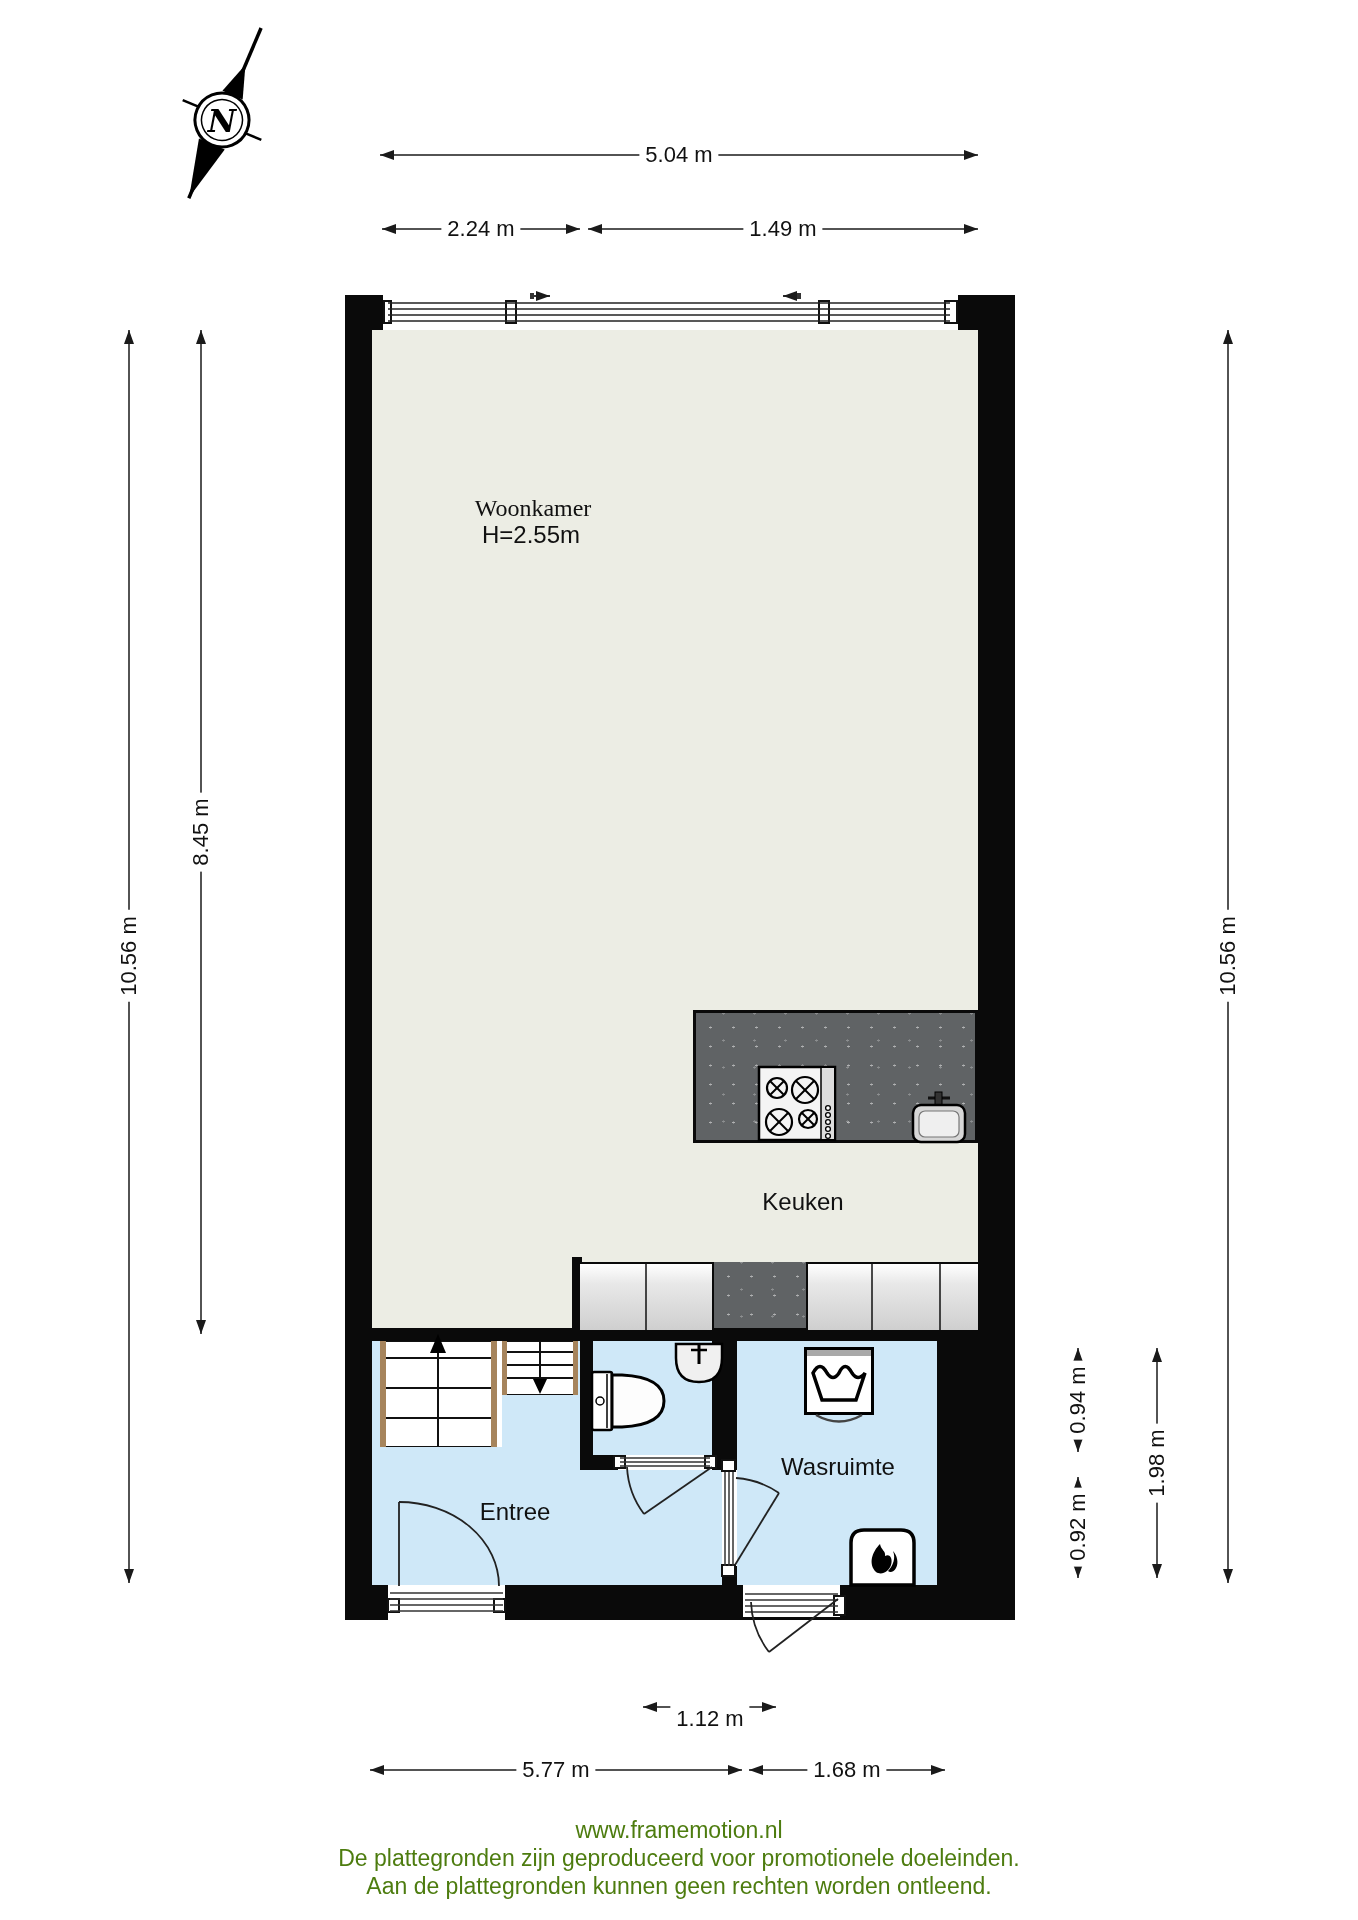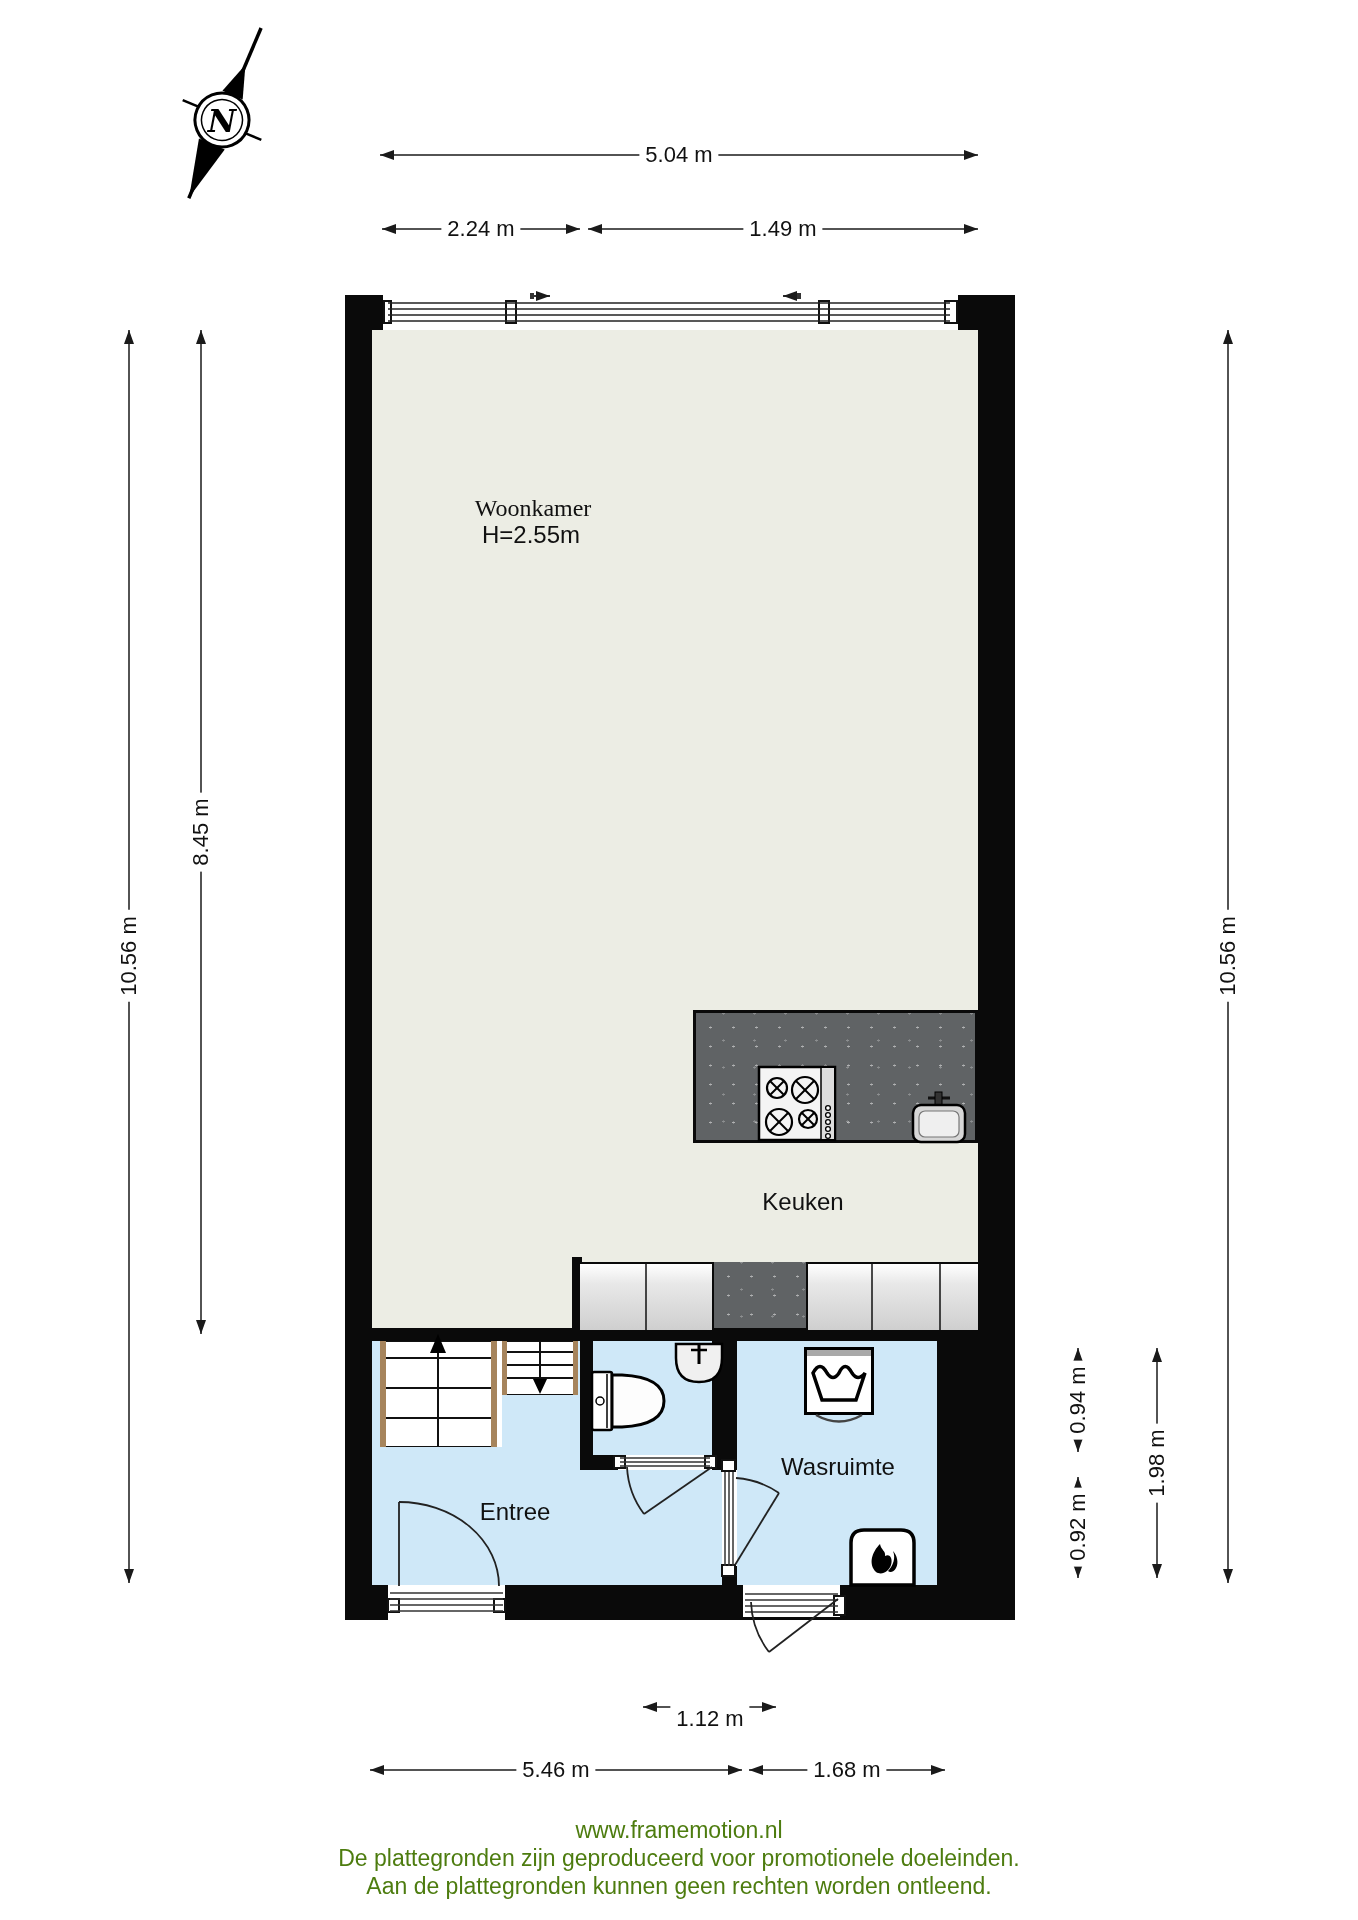--- a/index.html
+++ b/index.html
@@ -255,20 +255,20 @@
   <div class="dim" style="left:679px;top:155px;">5.04 m</div>
   <div class="dim" style="left:481px;top:229px;">2.24 m</div>
   <div class="dim" style="left:783px;top:229px;">1.49 m</div>
   <div class="dim-v" style="left:129px;top:956px;">10.56 m</div>
   <div class="dim-v" style="left:201px;top:832px;">8.45 m</div>
   <div class="dim-v" style="left:1228px;top:956px;">10.56 m</div>
   <div class="dim-v" style="left:1078px;top:1400px;">0.94 m</div>
   <div class="dim-v" style="left:1078px;top:1527px;">0.92 m</div>
   <div class="dim-v" style="left:1157px;top:1463px;">1.98 m</div>
   <div class="dim" style="left:710px;top:1707px;margin-top:12px;">1.12 m</div>
-  <div class="dim" style="left:556px;top:1770px;">5.46 m</div>
+  <div class="dim" style="left:556px;top:1770px;">5.77 m</div>
   <div class="dim" style="left:847px;top:1770px;">1.68 m</div>
 
   <div class="foot" style="left:679px;top:1830px;">www.framemotion.nl</div>
   <div class="foot" style="left:679px;top:1886px;">Aan de plattegronden kunnen geen rechten worden ontleend.</div>
   <div class="foot" style="left:679px;top:1858px;">De plattegronden zijn geproduceerd voor promotionele doeleinden.</div>
 
 </div>
 
 </body></html>

